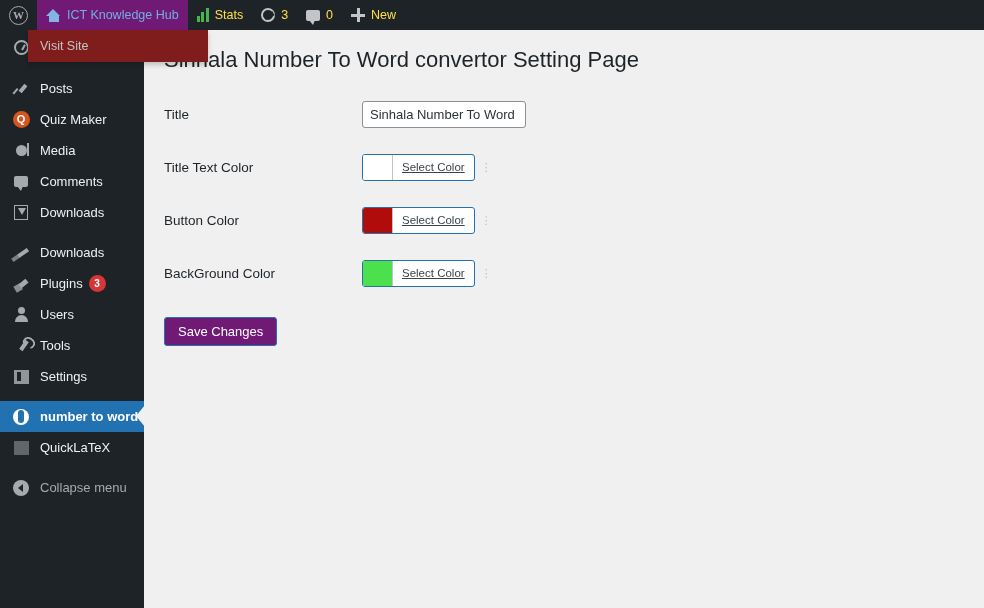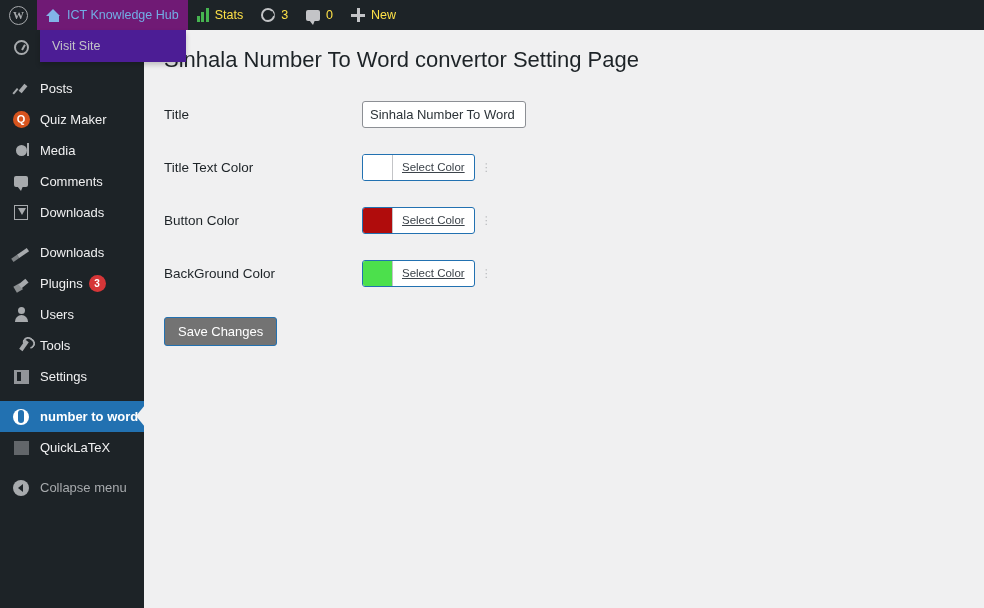--- a/index.html
+++ b/index.html
@@ -82,25 +82,24 @@
   }
   .plus-ico::before, .plus-ico::after {
     content: ""; position: absolute; background: #c3c4c7;
   }
   .plus-ico::before { left: 0; top: 5.5px; width: 14px; height: 3px; }
   .plus-ico::after { left: 5.5px; top: 0; width: 3px; height: 14px; }
 
   
   #site-dropdown {
     position: absolute; top: 30px; left: 28px;
-    width: 146px; height: 32px;
-    background: #4c1d95;
+    width: 180px; height: 32px;
+    background: #7f1d1d;
     z-index: 41;
     box-shadow: 0 3px 5px rgba(0,0,0,0.2);
-    margin-left: 12px;
   }
   #site-dropdown .dd-item {
     display: flex; align-items: center; height: 32px;
     padding: 0 12px; color: #c3c4c7; font-size: 12.5px;
   }
 
   
   #sidebar {
     position: absolute; top: 30px; left: 0;
     width: 144px; height: 578px;
@@ -312,21 +311,21 @@
     padding: 0 9px; font-size: 11.5px; color: #3c434a;
     white-space: nowrap;
     text-decoration: underline;
   }
   .cp-dots {
     margin-left: 6px; color: #b6b8bb;
     font-size: 11px; letter-spacing: 0; line-height: 27px;
   }
   .save-btn {
     display: inline-block;
-    background: #737373; color: #fff;
+    background: #701a75; color: #fff;
     border: 1px solid #2271b1; border-radius: 3px;
     font-size: 13px; font-family: "Liberation Sans", sans-serif;
     padding: 6px 13px; cursor: pointer; line-height: 1.2;
   }
   .mt-row { margin-top: 30px; }
 </style>
 </head>
 <body>
 
 <div id="app">

